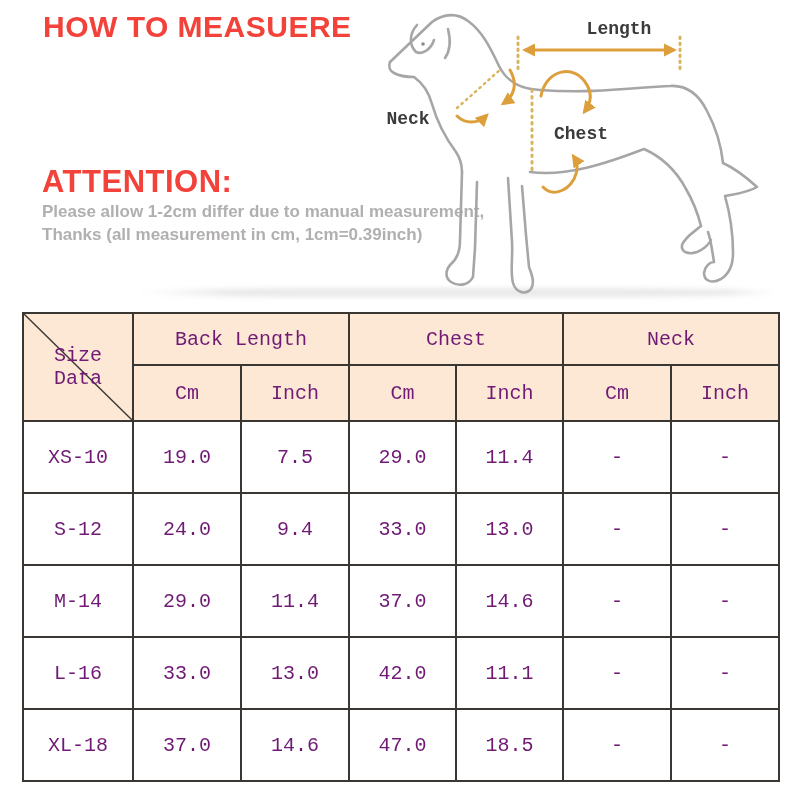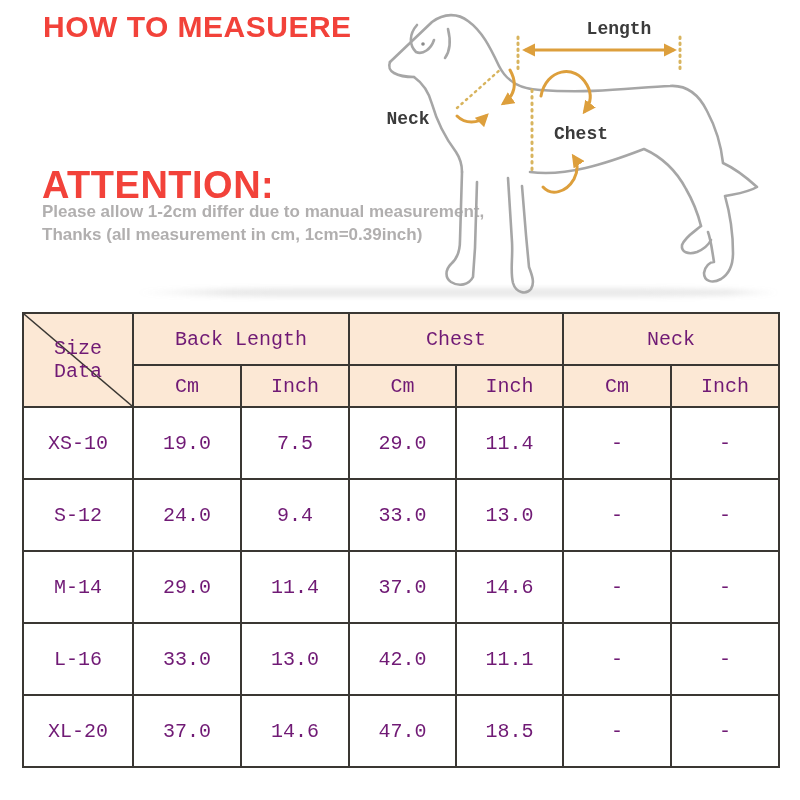--- a/index.html
+++ b/index.html
@@ -4,21 +4,21 @@
 <style>
   html,body{margin:0;padding:0;background:#ffffff;}
   .stage{position:relative;width:800px;height:800px;background:#ffffff;overflow:hidden;
          font-family:"Liberation Sans", sans-serif;}
 
   
   .title{position:absolute;left:43px;top:10px;font-size:30px;font-weight:bold;
          color:#f2423a;letter-spacing:0.5px;white-space:nowrap;}
   .subtitle{position:absolute;left:45px;top:60px;font-size:19px;color:#9b9b9b;
             line-height:26px;}
-  .attention-heading{position:absolute;left:42px;top:164px;font-size:38px;font-weight:bold;
+  .attention-heading{position:absolute;left:42px;top:164px;font-size:31px;font-weight:bold;
             color:#f2423a;letter-spacing:0.5px;}
   .attention-body{position:absolute;left:42px;top:200px;font-size:17px;font-weight:bold;
             color:#b1afaf;line-height:23px;}
 
   
   .dog-svg{position:absolute;left:360px;top:0px;width:440px;height:300px;}
   .diagram-label{font-family:"Liberation Mono", monospace;font-weight:bold;
                  font-size:18px;fill:#3b3b3b;}
   .shadow-band{position:absolute;left:135px;top:288px;width:645px;height:9px;
                background:linear-gradient(90deg, rgba(120,120,120,0) 0%,
@@ -27,21 +27,21 @@
                border-radius:50% / 80%;filter:blur(2.5px);}
 
   
   .size-table{position:absolute;left:22px;top:312px;width:756px;
               border-collapse:collapse;table-layout:fixed;
               font-family:"Liberation Mono", monospace;color:#701a75;}
   .size-table td,.size-table th{border:2px solid #3a3733;text-align:center;
               vertical-align:middle;font-weight:normal;font-size:20px;padding:0;}
   .size-table .hdr{background:#fce8d5;}
   .row-group{height:52px;}
-  .row-units{height:42px;}
+  .row-units{height:56px;}
   .row-data{height:72px;background:#ffffff;}
   .corner-cell{position:relative;background:#fce8d5;}
   .corner-cell .diag{position:absolute;left:0;top:0;width:100%;height:100%;}
   .corner-cell .corner-text{position:relative;z-index:1;}
 </style>
 </head>
 <body>
 
 <div class="stage">
 
@@ -171,21 +171,21 @@
       <tr class="row-data">
         <td>L-16</td>
         <td>33.0</td>
         <td>13.0</td>
         <td>42.0</td>
         <td>11.1</td>
         <td>-</td>
         <td>-</td>
       </tr>
       <tr class="row-data">
-        <td>XL-20</td>
+        <td>XL-18</td>
         <td>37.0</td>
         <td>14.6</td>
         <td>47.0</td>
         <td>18.5</td>
         <td>-</td>
         <td>-</td>
       </tr>
     </tbody>
   </table>
 

